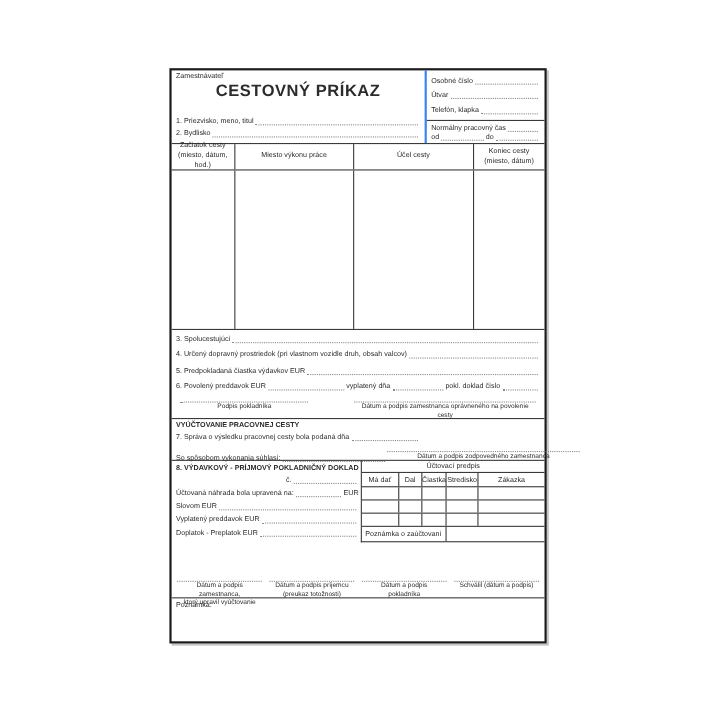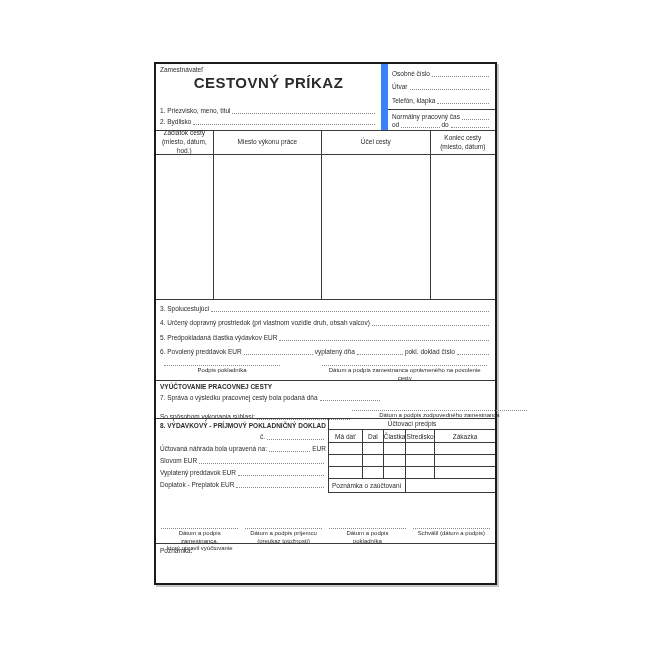--- a/index.html
+++ b/index.html
@@ -14,21 +14,21 @@
     box-shadow:2px 2px 0 rgba(0,0,0,.22);
     display:flex; flex-direction:column; background:#fff;
   }
   .sec { box-sizing:border-box; flex:0 0 auto; }
   .row { display:flex; align-items:flex-end; white-space:nowrap; }
   .dots { flex:1 1 auto; border-bottom:1px dotted #8a8a8a; height:7px; margin:0 2px; min-width:6px; }
   .lbl { white-space:nowrap; }
 
   
   .sec-header { height:66px; display:flex; }
-  .h-left { flex:1 1 auto; border-right:7px solid #3b82f6; padding:2px 4px 2px 4px;
+  .h-left { flex:1 1 auto; border-right:2px solid #3b82f6; padding:2px 4px 2px 4px;
             display:flex; flex-direction:column; }
   .title { text-align:center; font-size:15px; font-weight:bold; letter-spacing:.5px; margin-top:1px; }
   .h-spacer { flex:1 1 auto; }
   .h-left .row { margin-bottom:3px; }
   .h-right { width:107px; display:flex; flex-direction:column; }
   .h-right-top { height:41px; border-bottom:1px solid #3a3a3a; padding:2px 4px;
                  display:flex; flex-direction:column; justify-content:space-around; }
   .h-right-bot { flex:1 1 auto; padding:2px 4px; display:flex; flex-direction:column; justify-content:space-around; }
 
   

